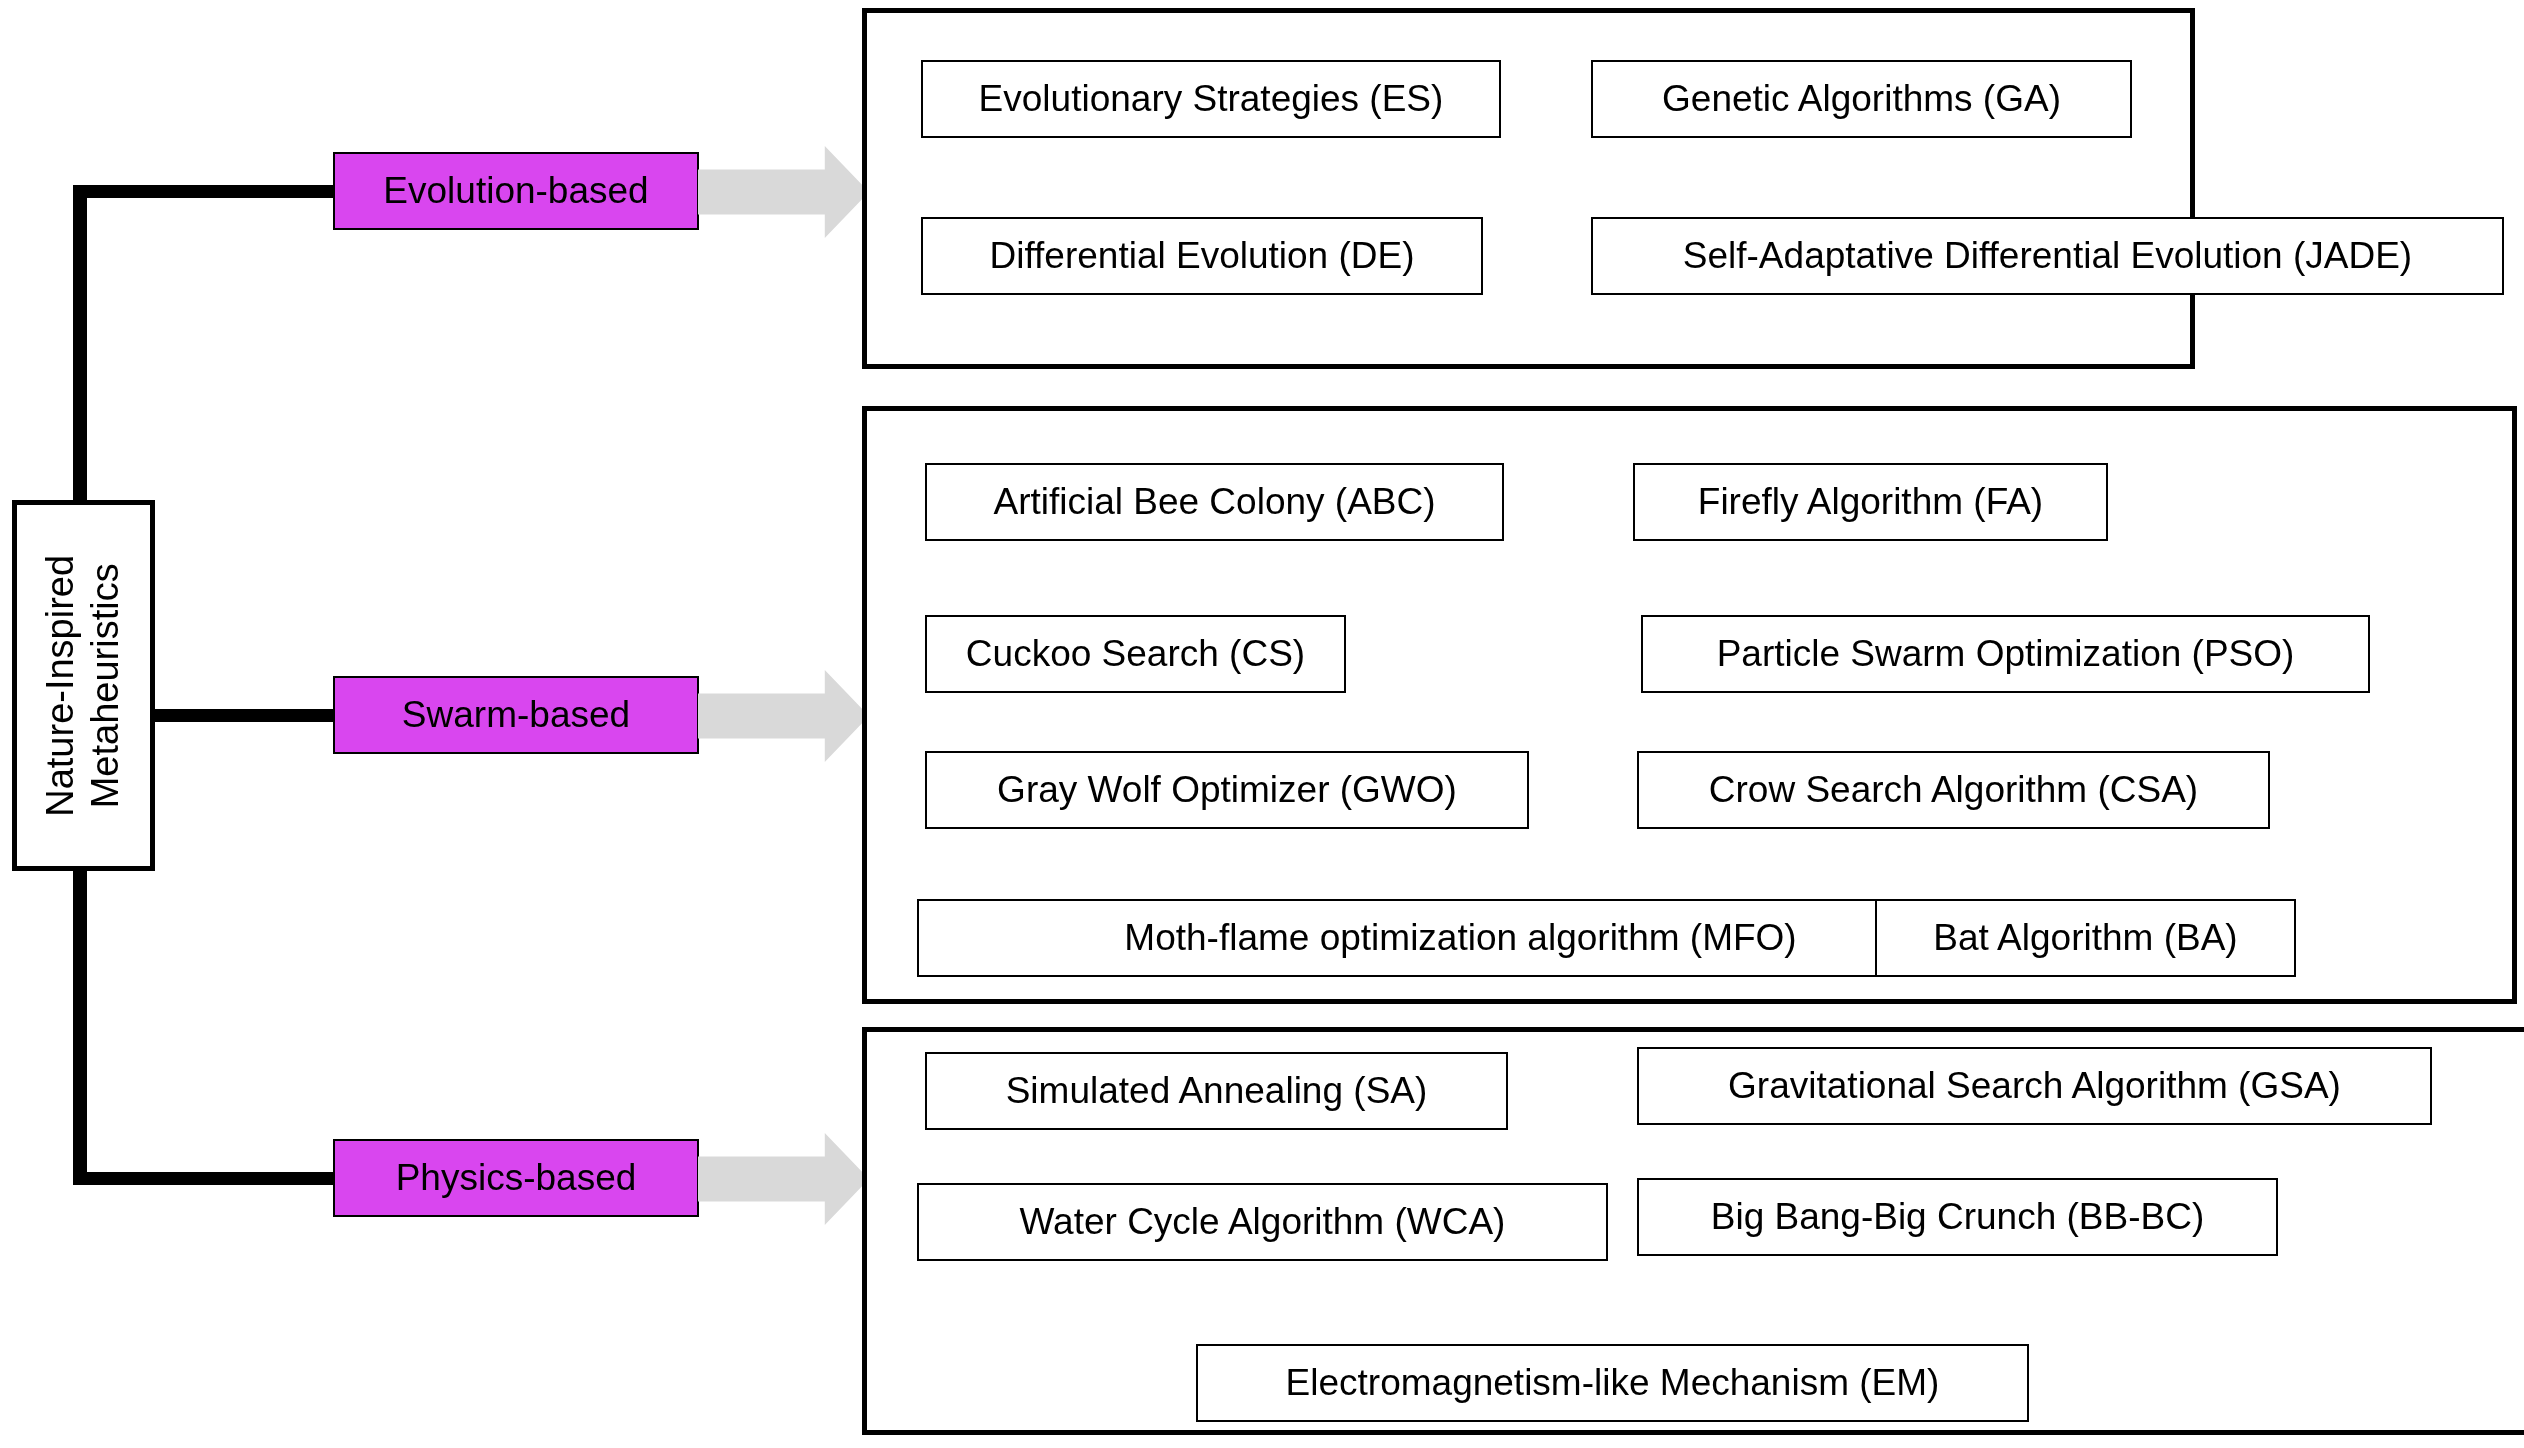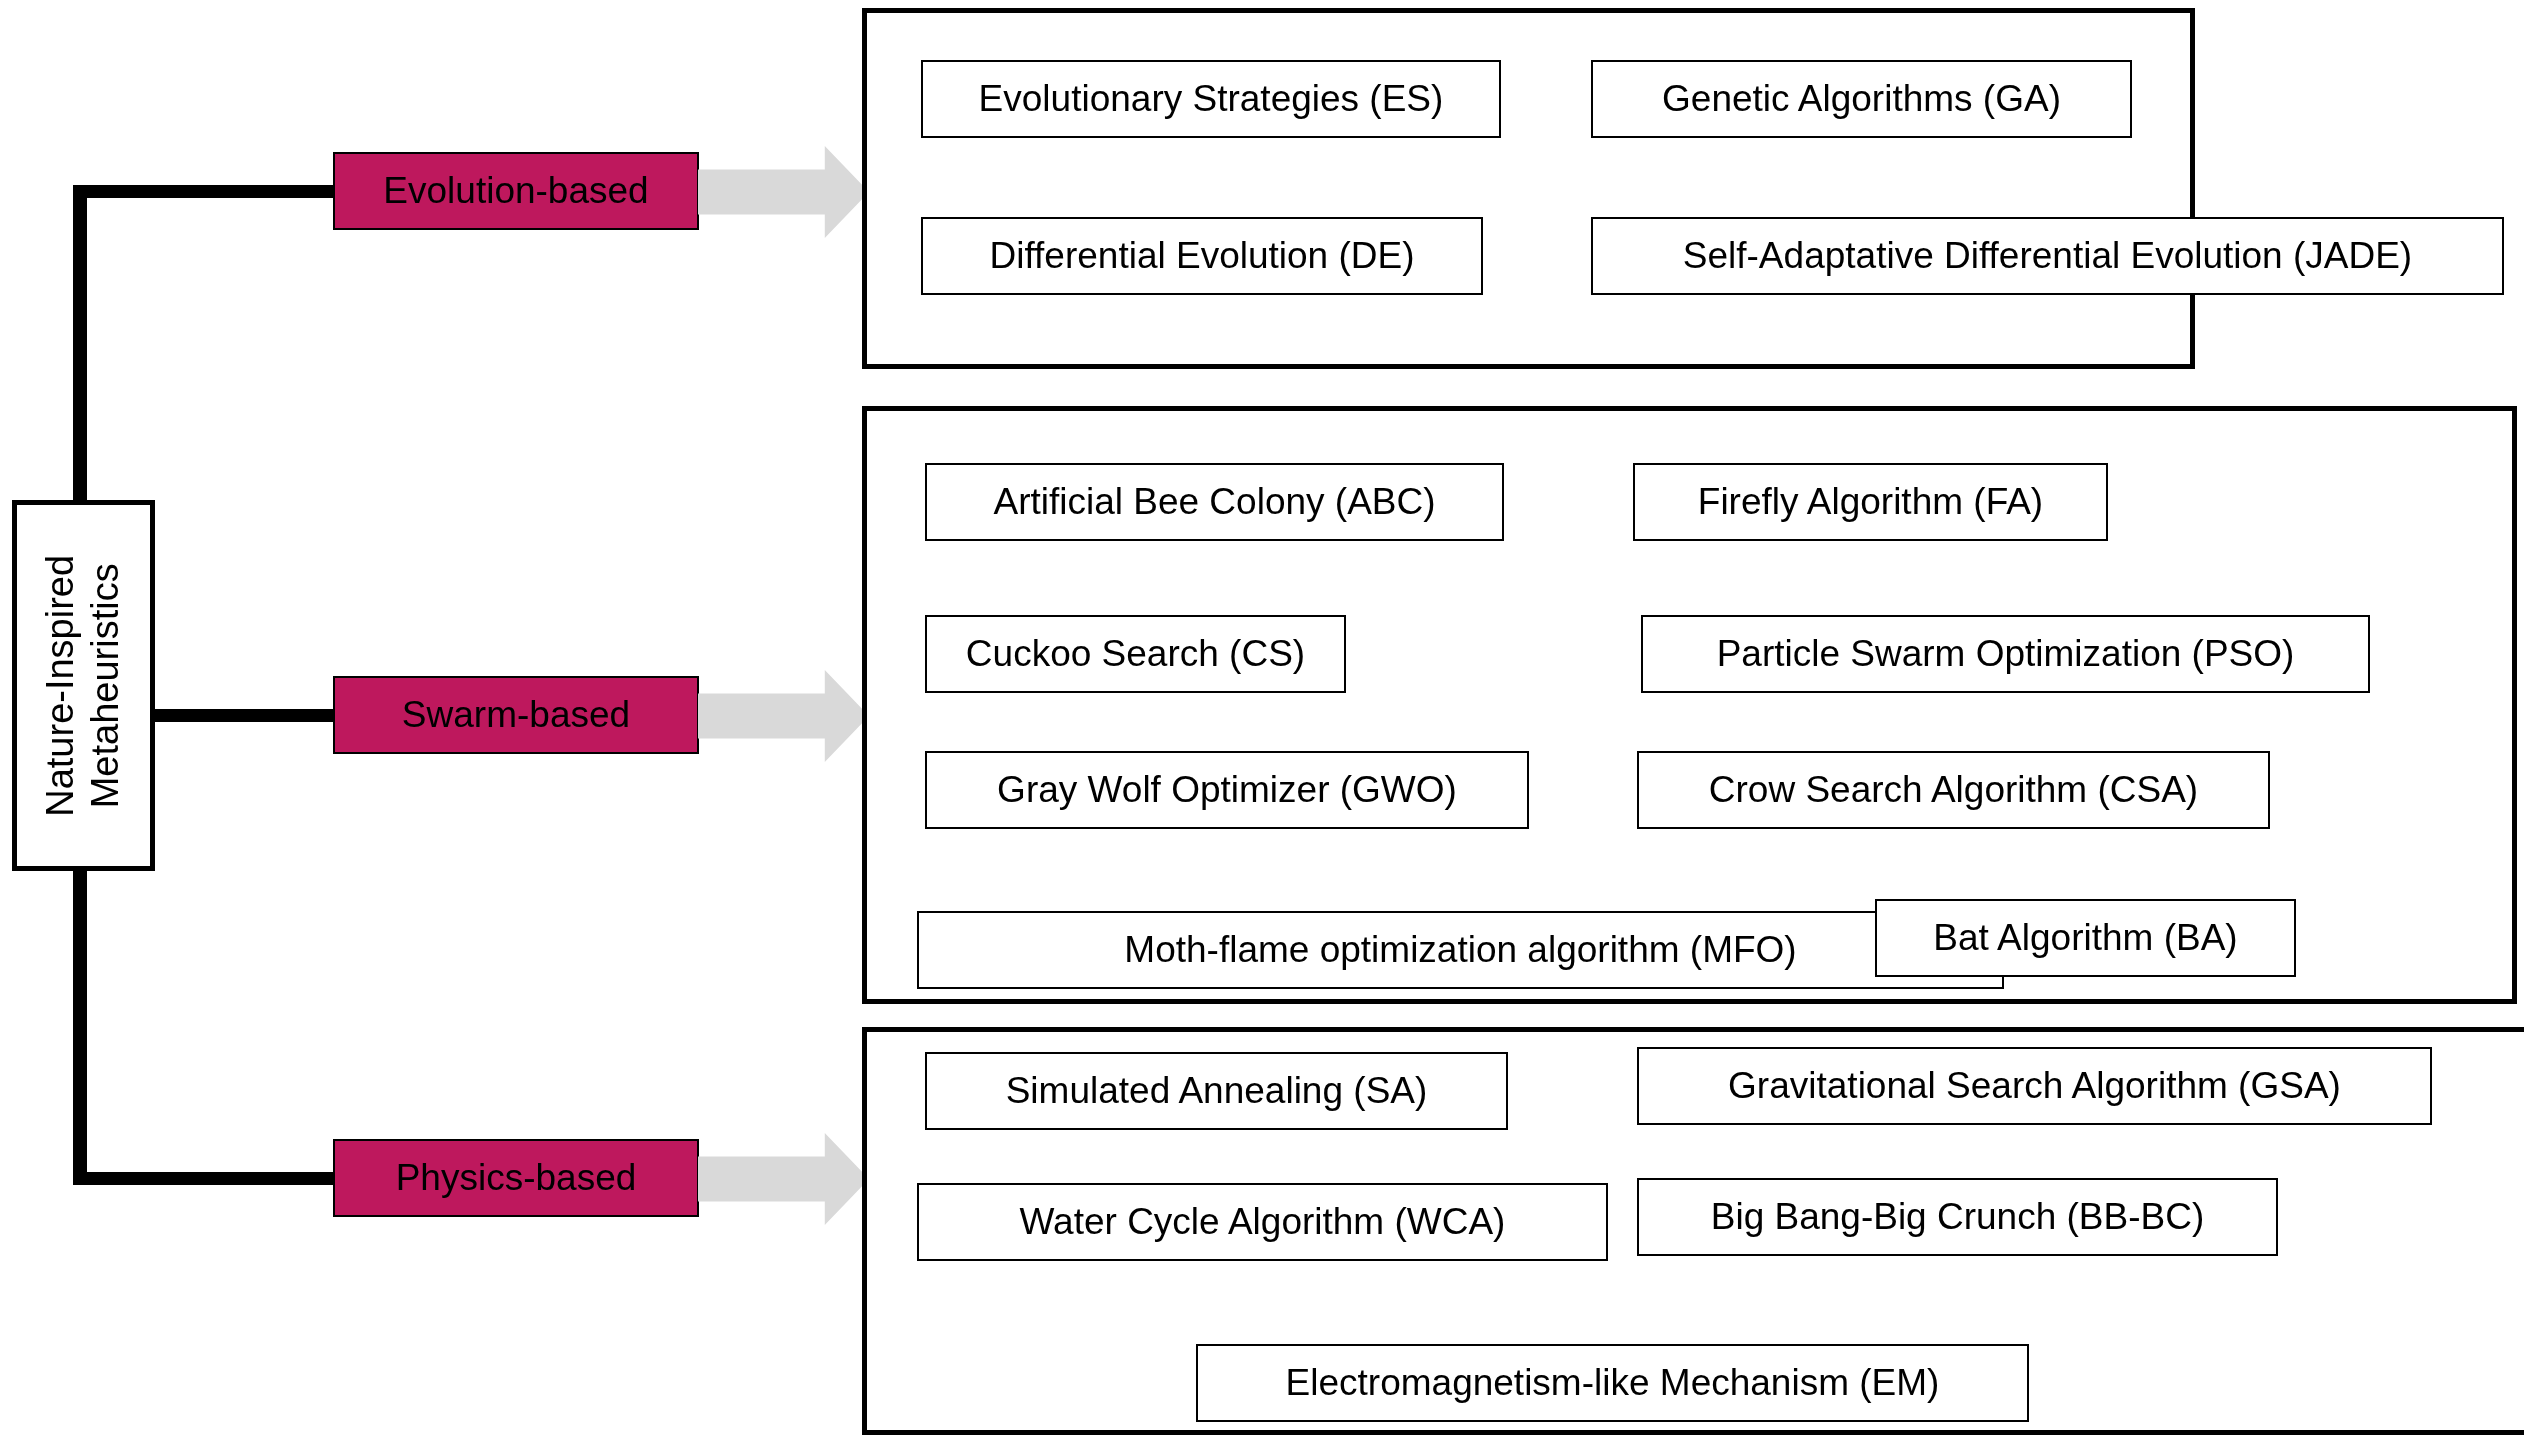--- a/index.html
+++ b/index.html
@@ -46,21 +46,21 @@
   }
   .trunk-h {
     position: absolute;
     background: #000000;
   }
 
   
   .cat-box {
     position: absolute;
     border: 2.5px solid #000000;
-    background: #be185d;
+    background: #d946ef;
     box-sizing: border-box;
     display: flex;
     align-items: center;
     justify-content: center;
     font-size: 37px;
     color: #000000;
     white-space: nowrap;
   }
 
   
@@ -180,21 +180,21 @@
     </div>
 
     <div class="leaf-box" style="left:770px; top:340px; width:633px; height:78px;">
       <span>Crow Search Algorithm (CSA)</span>
     </div>
 
     <div class="leaf-box" style="left:58px; top:340px; width:604px; height:78px;">
       <span>Gray Wolf Optimizer (GWO)</span>
     </div>
 
-    <div class="leaf-box" style="left:50px; top:500px; width:1087px; height:78px;">
+    <div class="leaf-box" style="left:50px; top:488px; width:1087px; height:78px;">
       <span>Moth-flame optimization algorithm (MFO)</span>
     </div>
 
     <div class="leaf-box" style="left:1008px; top:488px; width:421px; height:78px;">
       <span>Bat Algorithm (BA)</span>
     </div>
   </div>
 
   <div class="group-box" style="left:862px; top:1027px; width:1798px; height:408px;">
 

